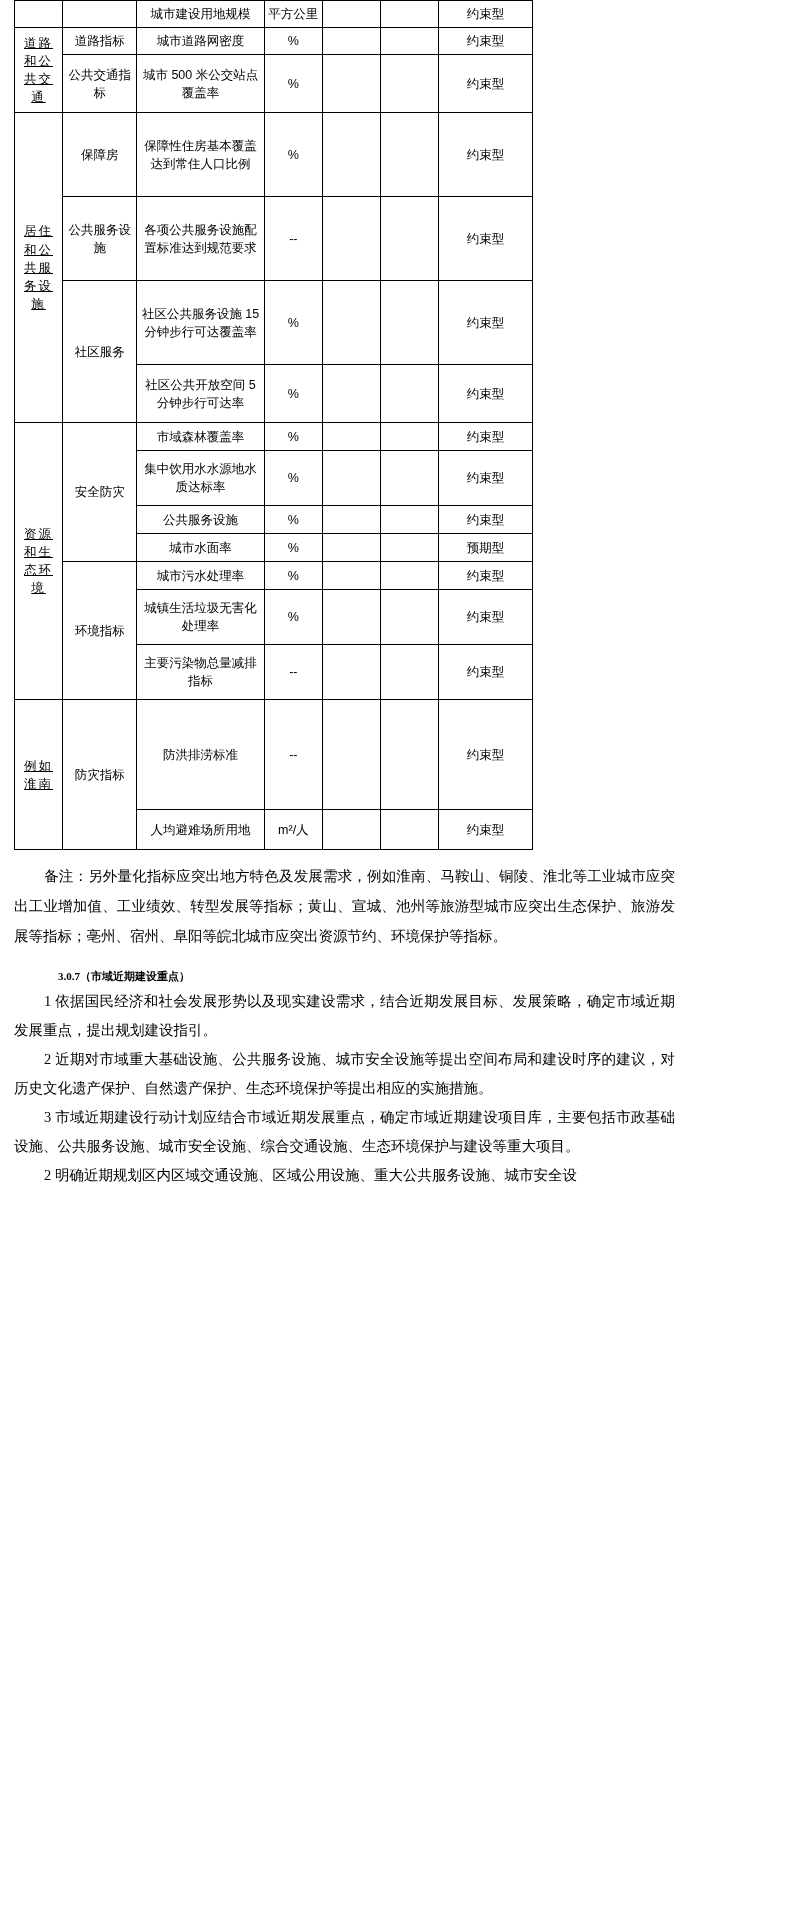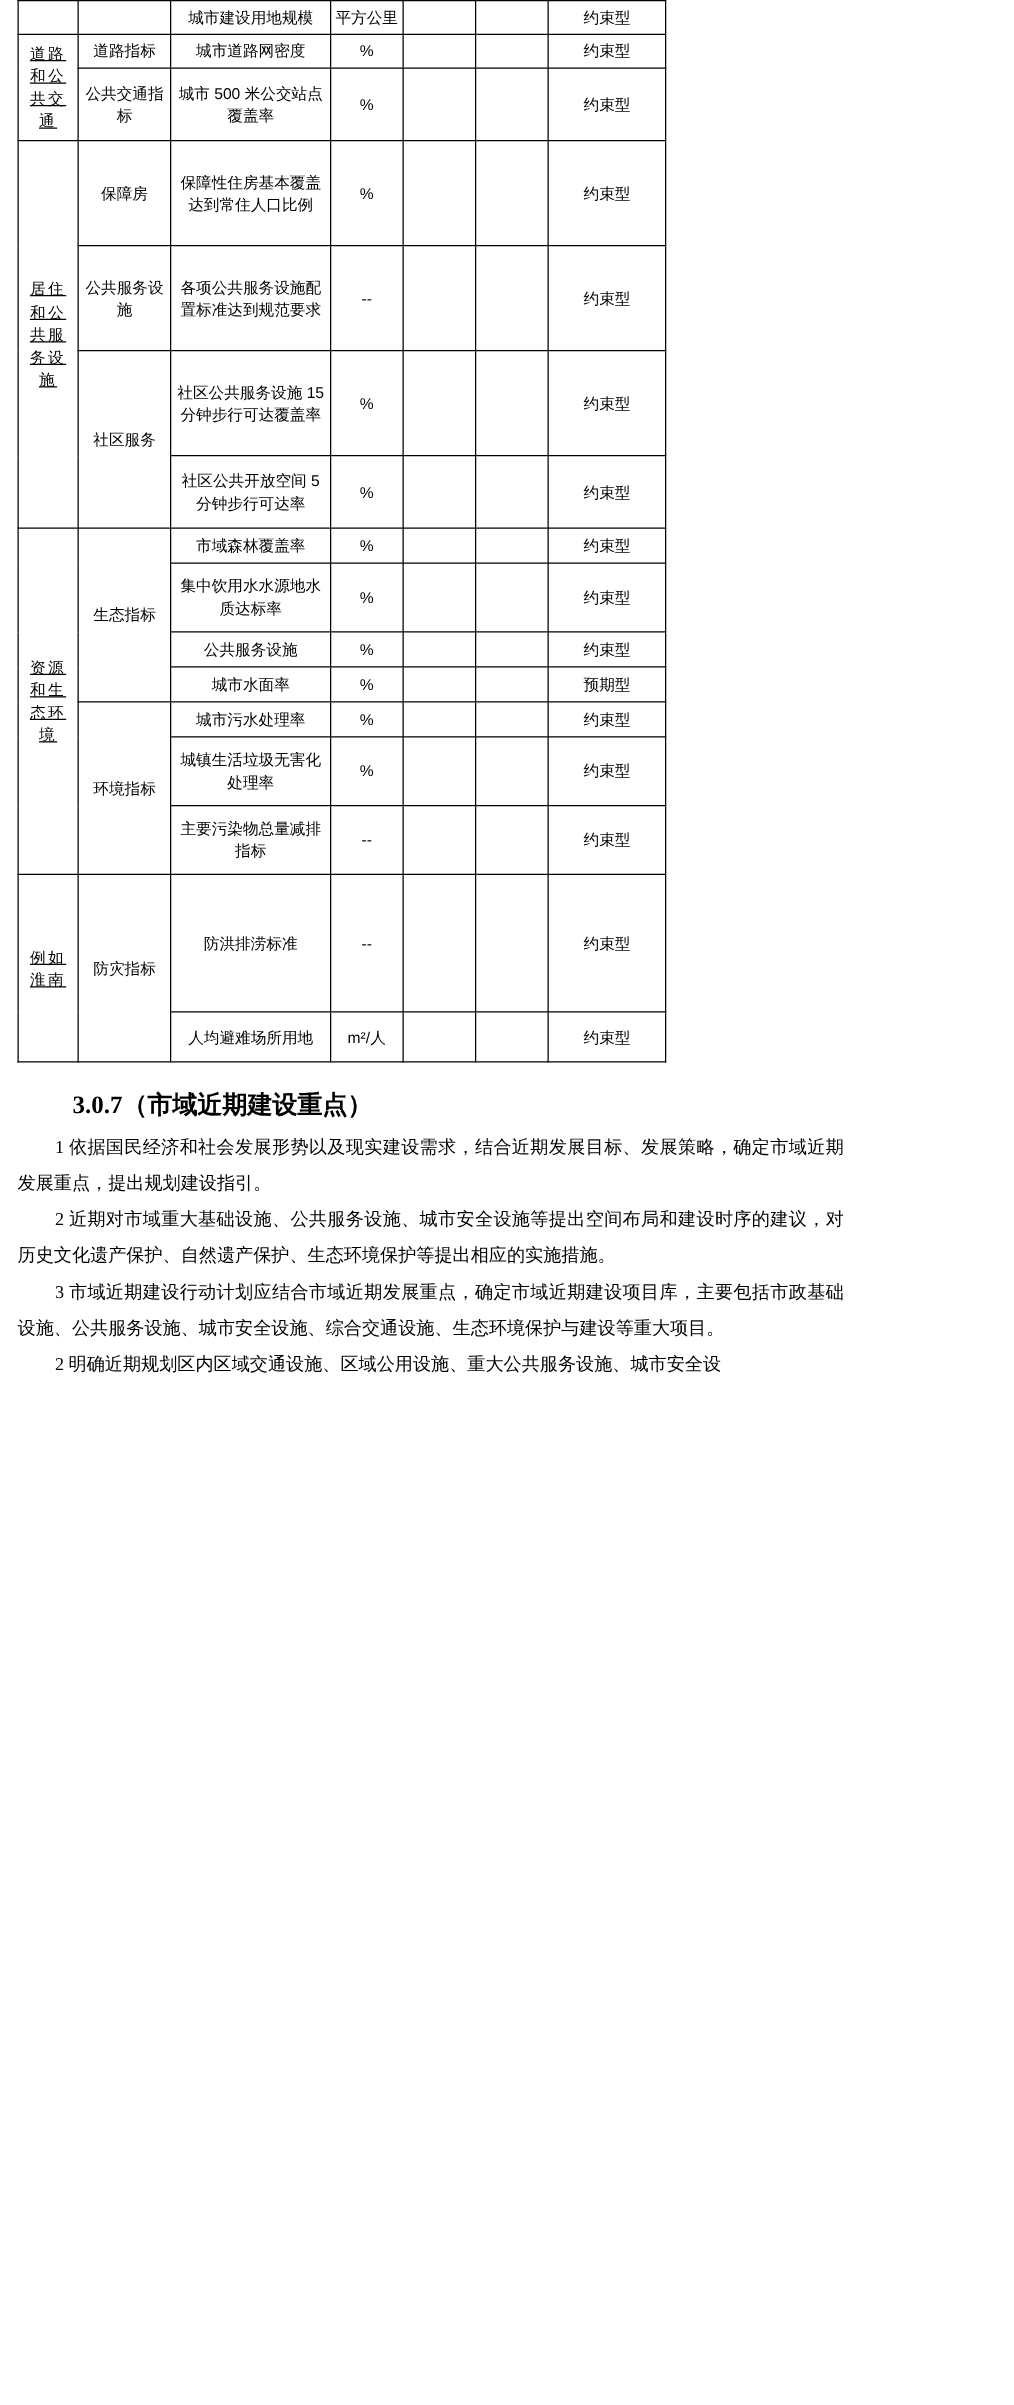--- a/index.html
+++ b/index.html
@@ -54,21 +54,21 @@
     margin: 12px 14px 0 14px;
     font-size: 14.5px;
     line-height: 2.05;
     text-align: justify;
     font-family: "Liberation Serif", "DejaVu Serif", serif;
   }
   .note .indent { display: inline-block; width: 30px; }
 
   .section-head {
     margin: 14px 14px 0 14px;
-    font-size: 20px;
+    font-size: 11px;
     font-weight: bold;
     font-family: "Liberation Serif", "DejaVu Serif", serif;
     line-height: 2.0;
     padding-left: 44px;
   }
   .para {
     margin: 0 14px;
     font-size: 14.5px;
     line-height: 2.0;
     text-align: justify;
@@ -149,21 +149,21 @@
       <tr style="height:58px">
         <td>社区公共开放空间 5 分钟步行可达率</td>
         <td>%</td>
         <td></td>
         <td></td>
         <td>约束型</td>
       </tr>
 
       <tr style="height:28px">
         <td class="cat-cell" rowspan="7">资源和生态环境</td>
-        <td rowspan="4">生态指标</td>
+        <td rowspan="4">安全防灾</td>
         <td>市域森林覆盖率</td>
         <td>%</td>
         <td></td>
         <td></td>
         <td>约束型</td>
       </tr>
       <tr style="height:55px">
         <td>集中饮用水水源地水质达标率</td>
         <td>%</td>
         <td></td>
@@ -219,20 +219,21 @@
       <tr style="height:40px">
         <td>人均避难场所用地</td>
         <td>m²/人</td>
         <td></td>
         <td></td>
         <td>约束型</td>
       </tr>
     </tbody>
   </table>
 
+  <p class="note"><span class="indent"></span><span>备注：另外量化指标应突出地方特色及发展需求，例如淮南、马鞍山、铜陵、淮北等工业城市应突出工业增加值、工业绩效、转型发展等指标；黄山、宣城、池州等旅游型城市应突出生态保护、旅游发展等指标；亳州、宿州、阜阳等皖北城市应突出资源节约、环境保护等指标。</span></p>
 
   <h3 class="section-head">3.0.7（市域近期建设重点）</h3>
   <p class="para"><span class="lead"></span><span>1</span> <span>依据国民经济和社会发展形势以及现实建设需求，结合近期发展目标、发展策略，确定市域近期发展重点，提出规划建设指引。</span></p>
   <p class="para"><span class="lead"></span><span>2</span> <span>近期对市域重大基础设施、公共服务设施、城市安全设施等提出空间布局和建设时序的建议，对历史文化遗产保护、自然遗产保护、生态环境保护等提出相应的实施措施。</span></p>
   <p class="para"><span class="lead"></span><span>3</span> <span>市域近期建设行动计划应结合市域近期发展重点，确定市域近期建设项目库，主要包括市政基础设施、公共服务设施、城市安全设施、综合交通设施、生态环境保护与建设等重大项目。</span></p>
 
   <p class="para"><span class="lead"></span><span>2</span> <span>明确近期规划区内区域交通设施、区域公用设施、重大公共服务设施、城市安全设</span></p>
 
 </div>
 

